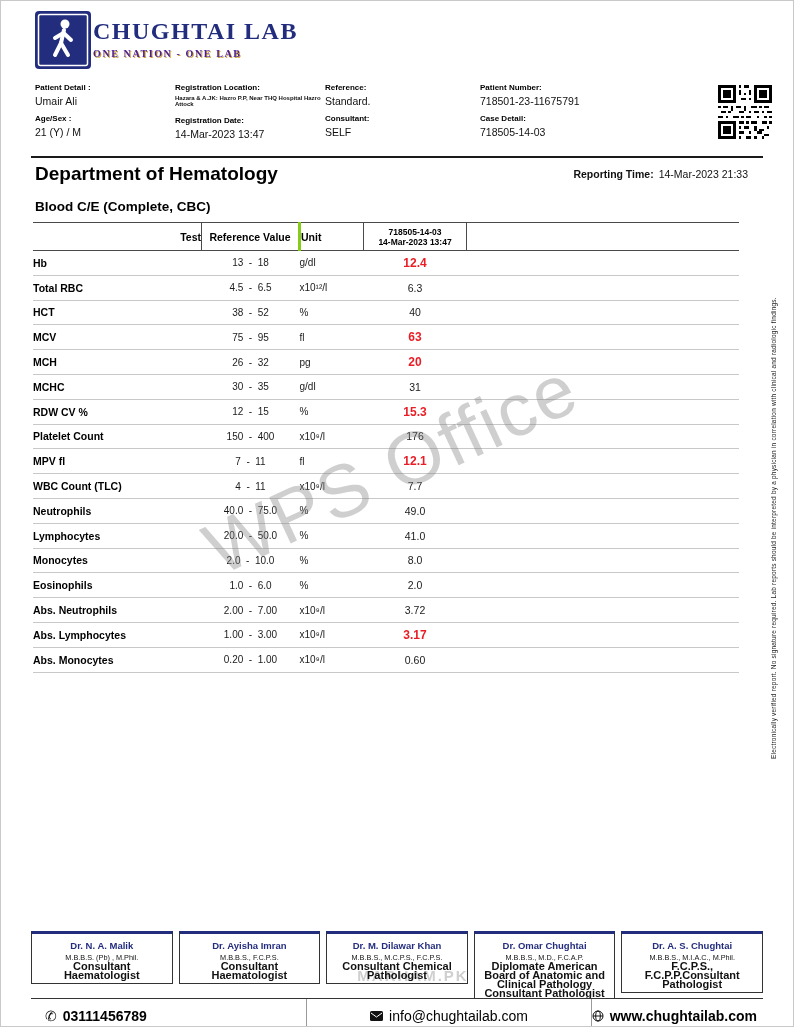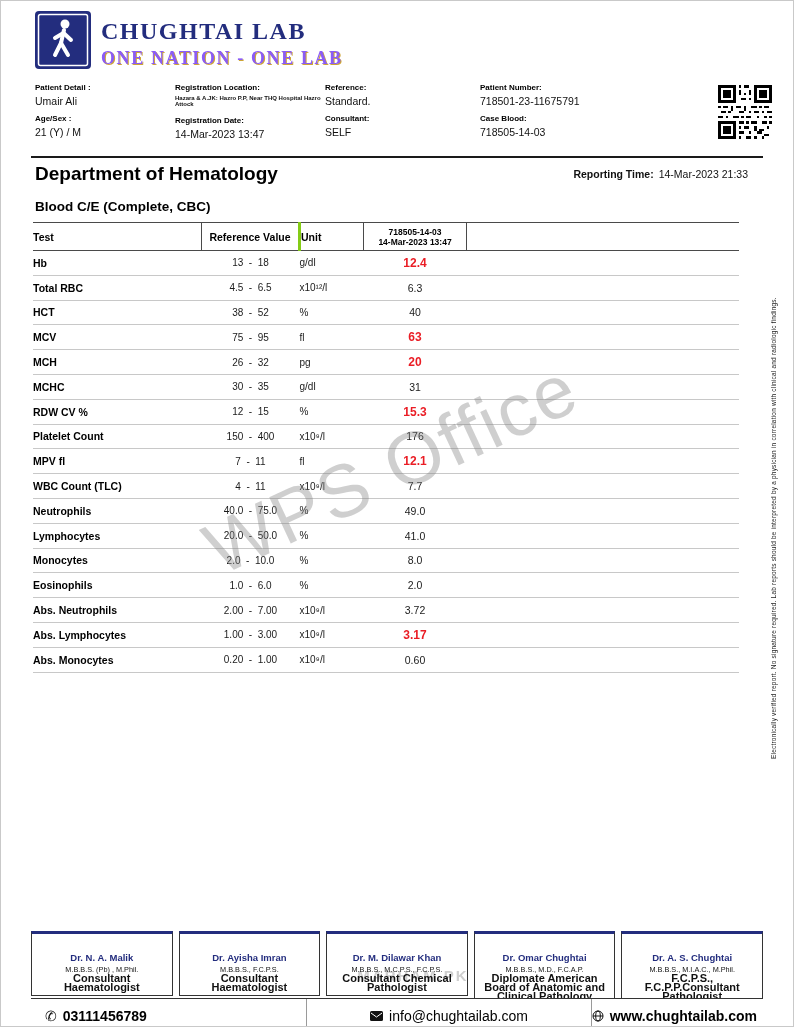--- a/index.html
+++ b/index.html
@@ -1,26 +1,26 @@
 <!DOCTYPE html>
 <html><head>
 <meta charset="utf-8">
 <style>
   html,body{margin:0;padding:0;background:#ffffff;}
   .page{position:relative;width:794px;height:1027px;background:#fff;box-sizing:border-box;
         border:1px solid #c9c9c9;font-family:"Liberation Sans",sans-serif;color:#111;overflow:hidden;}
 
   
-  .header{display:flex;gap:10px;padding:10px 30px 0 34px;align-items:flex-start;}
+  .header{display:flex;gap:2px;padding:10px 30px 0 34px;align-items:flex-start;}
   .logo{flex:0 0 auto;}
   .brand{display:flex;flex-direction:column;}
   .brand-name{font-family:"Liberation Serif",serif;font-weight:700;color:#232d7e;
               font-size:24px;letter-spacing:1.5px;margin-top:7px;}
-  .brand-tagline{font-family:"Liberation Serif",serif;font-weight:700;color:#8b5cf6;
-              font-size:18px;letter-spacing:1.6px;margin-top:3px;text-shadow:1px 1px 0 #cda435;}
+  .brand-tagline{font-family:"Liberation Serif",serif;font-weight:700;color:#4c1d95;
+              font-size:10px;letter-spacing:1.6px;margin-top:3px;text-shadow:1px 1px 0 #cda435;}
 
   
   .patient-info{display:flex;padding:10px 21px 0 34px;align-items:flex-start;}
   .pi-col1{width:140px;} .pi-col2{width:150px;} .pi-col3{width:155px;} .pi-col4{width:200px;}
   .pi-label{font-size:8px;font-weight:700;color:#000;margin-bottom:3px;}
   .pi-value{font-size:10.5px;color:#111;margin-bottom:7px;}
   .pi-value.tiny{font-size:6px;font-weight:700;margin-bottom:9px;}
   .qr{margin-left:auto;margin-top:2px;}
 
   .rule{border:none;border-top:2px solid #1a1a1a;margin:9px 30px 0 30px;}
@@ -30,21 +30,21 @@
   .dept-title{font-size:19px;font-weight:700;color:#000;margin:0;}
   .reporting{font-size:10.5px;color:#111;}
   .reporting .lbl{font-weight:700;margin-right:5px;}
 
   .section-title{font-size:13.5px;font-weight:700;margin:14px 0 0 34px;color:#000;}
 
   
   table.results{border-collapse:collapse;table-layout:fixed;width:700px;margin:8px 0 0 32px;}
   table.results th{font-size:10.5px;font-weight:700;color:#000;height:27px;
       border-top:1px solid #4a4a4a;border-bottom:1px solid #4a4a4a;padding:0;vertical-align:middle;}
-  th.h-test{width:168px;text-align:left;padding-left:8px;border-right:1px solid #4a4a4a;}
+  th.h-test{width:168px;text-align:right;padding-left:8px;border-right:1px solid #4a4a4a;}
   th.h-ref{width:96px;text-align:center;border-right:3px solid #84cc16;}
   th.h-unit{width:62px;text-align:left;padding-left:12px;border-right:1px solid #4a4a4a;}
   th.h-result{width:102px;text-align:center;border-right:1px solid #4a4a4a;}
   th.h-blank{width:272px;}
   .h-result-l1,.h-result-l2{font-size:8.5px;line-height:10px;font-weight:700;}
   table.results td{border-bottom:1px solid #c8c8c8;height:23.8px;padding:0;vertical-align:middle;}
   td.td-test{font-weight:700;font-size:10.5px;padding-left:8px;color:#000;}
   td.td-ref{font-size:10px;text-align:center;white-space:pre;color:#1a1a1a;}
   td.td-unit{font-size:10px;padding-left:12px;color:#1a1a1a;}
   td.td-result{font-size:10.5px;text-align:center;color:#1a1a1a;}
@@ -56,21 +56,21 @@
       letter-spacing:2px;pointer-events:none;z-index:5;white-space:nowrap;}
   .marham{position:absolute;left:16px;top:966px;width:100%;text-align:center;
       color:#cfcfcf;font-weight:700;font-size:15px;letter-spacing:2px;z-index:0;}
   .side-note{position:absolute;right:16px;top:255px;height:545px;
       writing-mode:vertical-rl;transform:rotate(180deg);
       font-size:6.5px;color:#222;letter-spacing:0.2px;text-align:center;}
 
   
   .doctors{position:absolute;left:30px;right:30px;top:930px;display:flex;gap:6px;align-items:flex-start;z-index:2;}
   .doc-box{flex:1 1 0;border:1px solid #333;border-top:3px solid #232d7e;background:transparent;
-      text-align:center;padding:18px 2px 3px 2px;min-height:42px;box-sizing:border-box;}
+      text-align:center;padding:6px 2px 3px 2px;min-height:42px;box-sizing:border-box;}
   .doc-name{color:#232d7e;font-weight:700;font-size:9.5px;margin-bottom:2px;}
   .doc-quals{font-size:7.3px;color:#111;line-height:9px;}
   .doc-title{font-size:11px;color:#111;line-height:9px;font-weight:700;}
 
   
   .footer{position:absolute;left:30px;right:30px;top:997px;display:flex;border-top:1.5px solid #333;z-index:3;background:#fff;}
   .f-sec{display:flex;align-items:center;gap:6px;padding-top:6px;height:22px;box-sizing:content-box;}
   .f-left{width:270px;padding-left:14px;}
   .f-mid{width:293px;justify-content:center;border-left:1px solid #9a9a9a;border-right:1px solid #9a9a9a;}
   .f-right{flex:1;justify-content:flex-end;padding-right:6px;}
@@ -120,21 +120,21 @@
     </div>
     <div class="pi-col3">
       <div class="pi-label">Reference:</div>
       <div class="pi-value">Standard.</div>
       <div class="pi-label">Consultant:</div>
       <div class="pi-value">SELF</div>
     </div>
     <div class="pi-col4">
       <div class="pi-label">Patient Number:</div>
       <div class="pi-value">718501-23-11675791</div>
-      <div class="pi-label">Case Blood:</div>
+      <div class="pi-label">Case Detail:</div>
       <div class="pi-value">718505-14-03</div>
     </div>
     <div class="qr">
       <svg viewBox="0 0 21 21" width="54" height="54" shape-rendering="crispEdges">
         <rect width="21" height="21" fill="#fff"></rect>
         <path fill="#000" d="M0,0h7v7h-7z M14,0h7v7h-7z M0,14h7v7h-7z"></path>
         <path fill="#fff" d="M1,1h5v5h-5z M15,1h5v5h-5z M1,15h5v5h-5z"></path>
         <path fill="#000" d="M2,2h3v3h-3z M16,2h3v3h-3z M2,16h3v3h-3z"></path>
         <path fill="#000" d="M8,0h1v1h-1z M10,0h2v1h-2z M8,2h1v2h-1z M10,3h1v1h-1z M12,2h1v2h-1z M9,5h2v1h-2z M12,5h1v1h-1z M0,8h1v1h-1z M2,8h2v1h-2z M5,8h1v2h-1z M7,8h2v1h-2z M10,8h1v2h-1z M13,8h2v1h-2z M16,8h1v1h-1z M18,8h2v1h-2z M1,10h2v1h-2z M4,10h1v1h-1z M8,10h2v1h-2z M12,10h1v1h-1z M14,10h2v1h-2z M17,10h1v1h-1z M19,10h2v1h-2z M0,12h2v1h-2z M3,12h1v1h-1z M6,12h2v1h-2z M9,12h1v1h-1z M11,12h2v1h-2z M15,12h1v1h-1z M18,12h1v1h-1z M20,12h1v1h-1z M8,14h2v1h-2z M11,14h1v1h-1z M13,14h2v1h-2z M17,14h2v1h-2z M20,14h1v1h-1z M8,16h1v1h-1z M10,16h2v1h-2z M14,16h1v2h-1z M16,17h2v1h-2z M19,16h1v1h-1z M8,18h2v1h-2z M12,18h1v1h-1z M15,18h2v1h-2z M18,19h2v1h-2z M8,20h1v1h-1z M11,20h2v1h-2z M14,20h1v1h-1z M17,20h1v1h-1z"></path>
       </svg>

